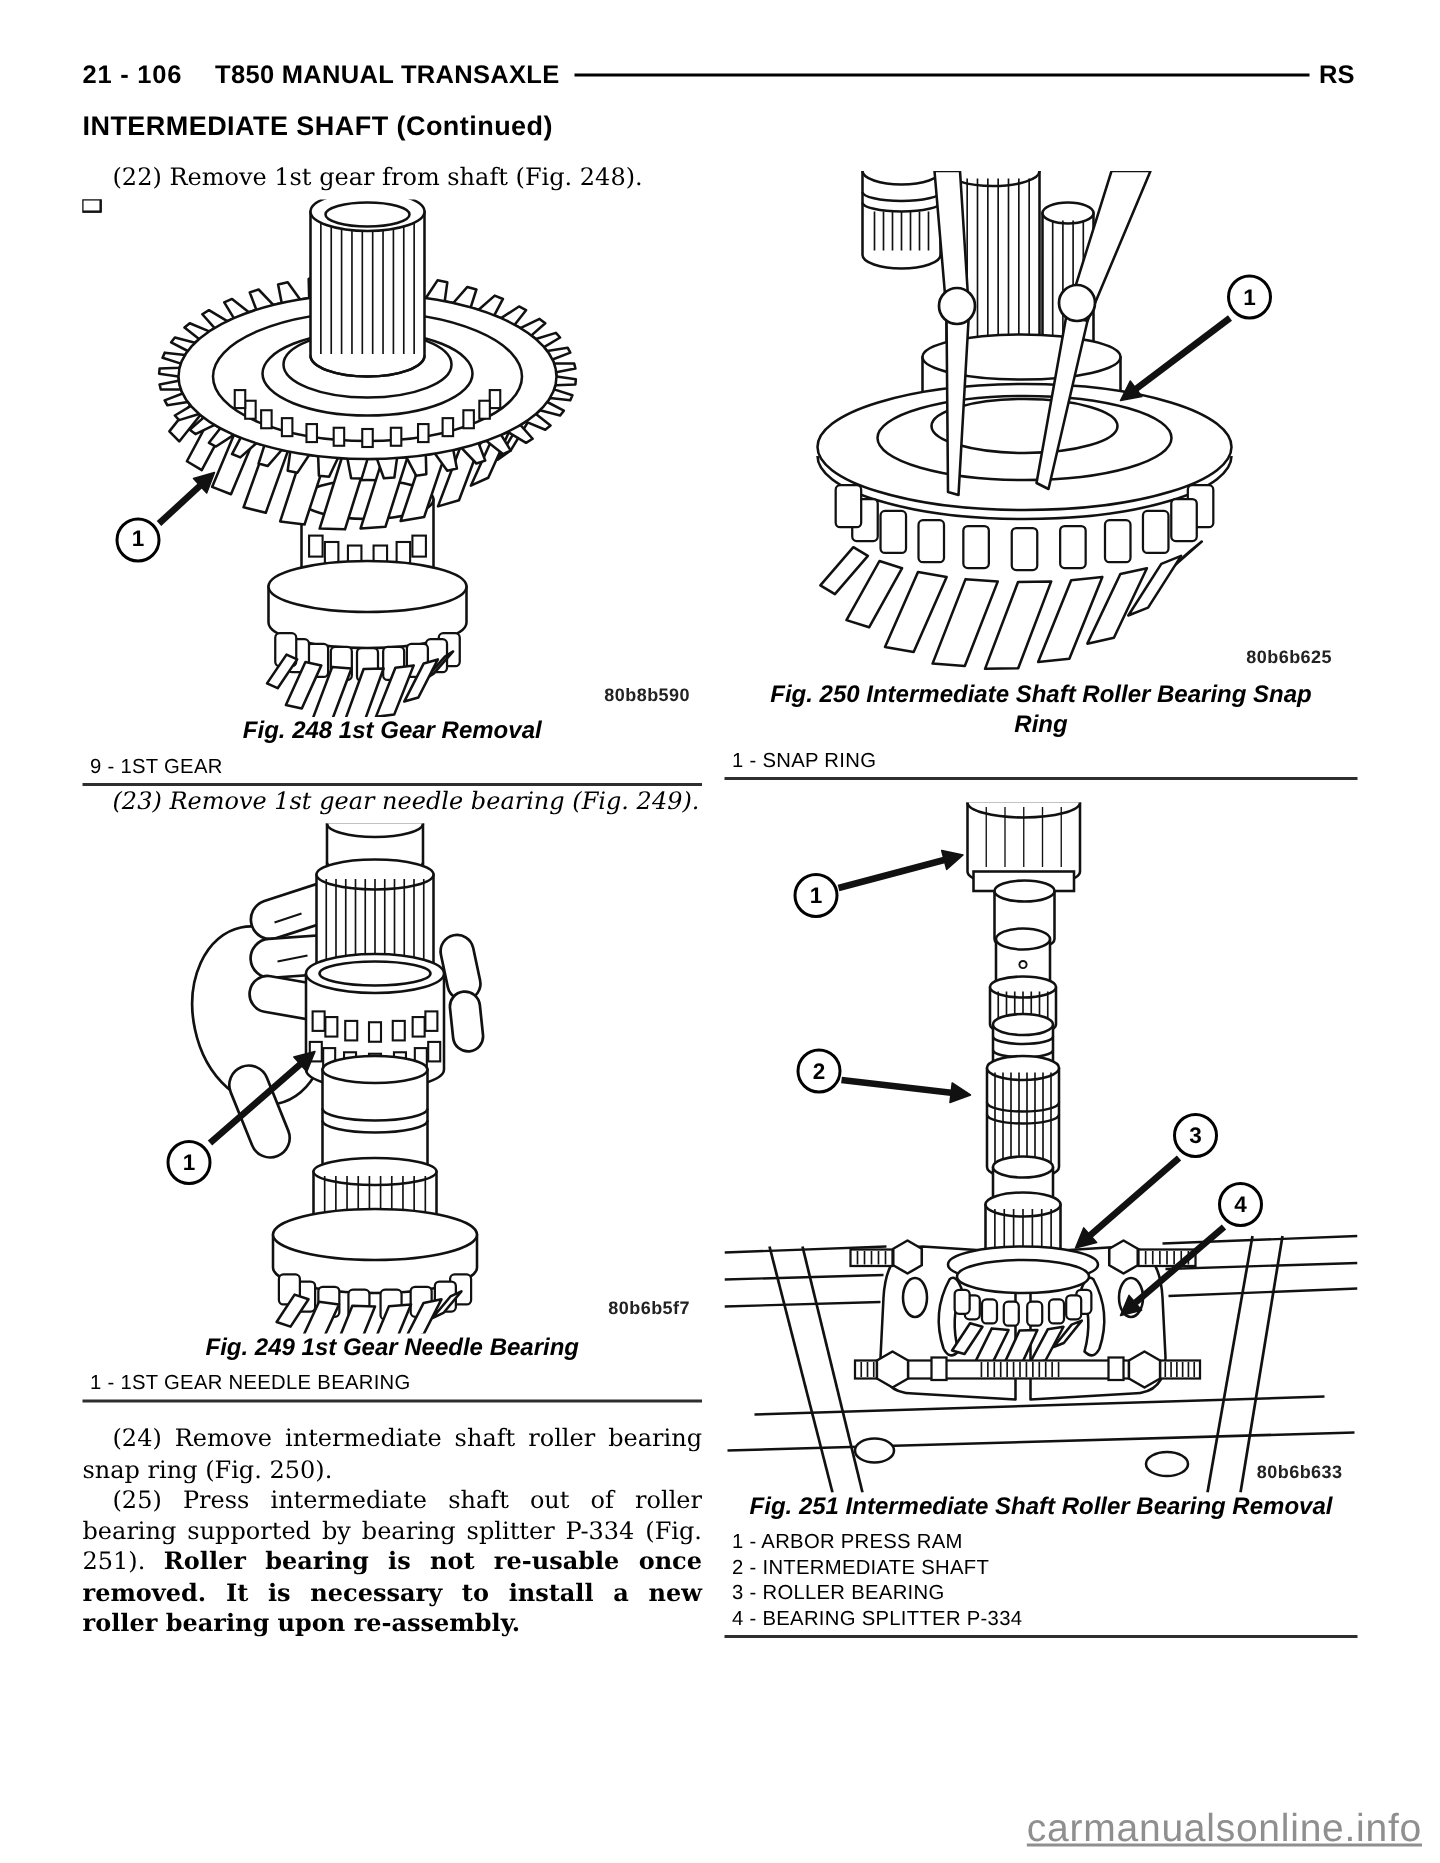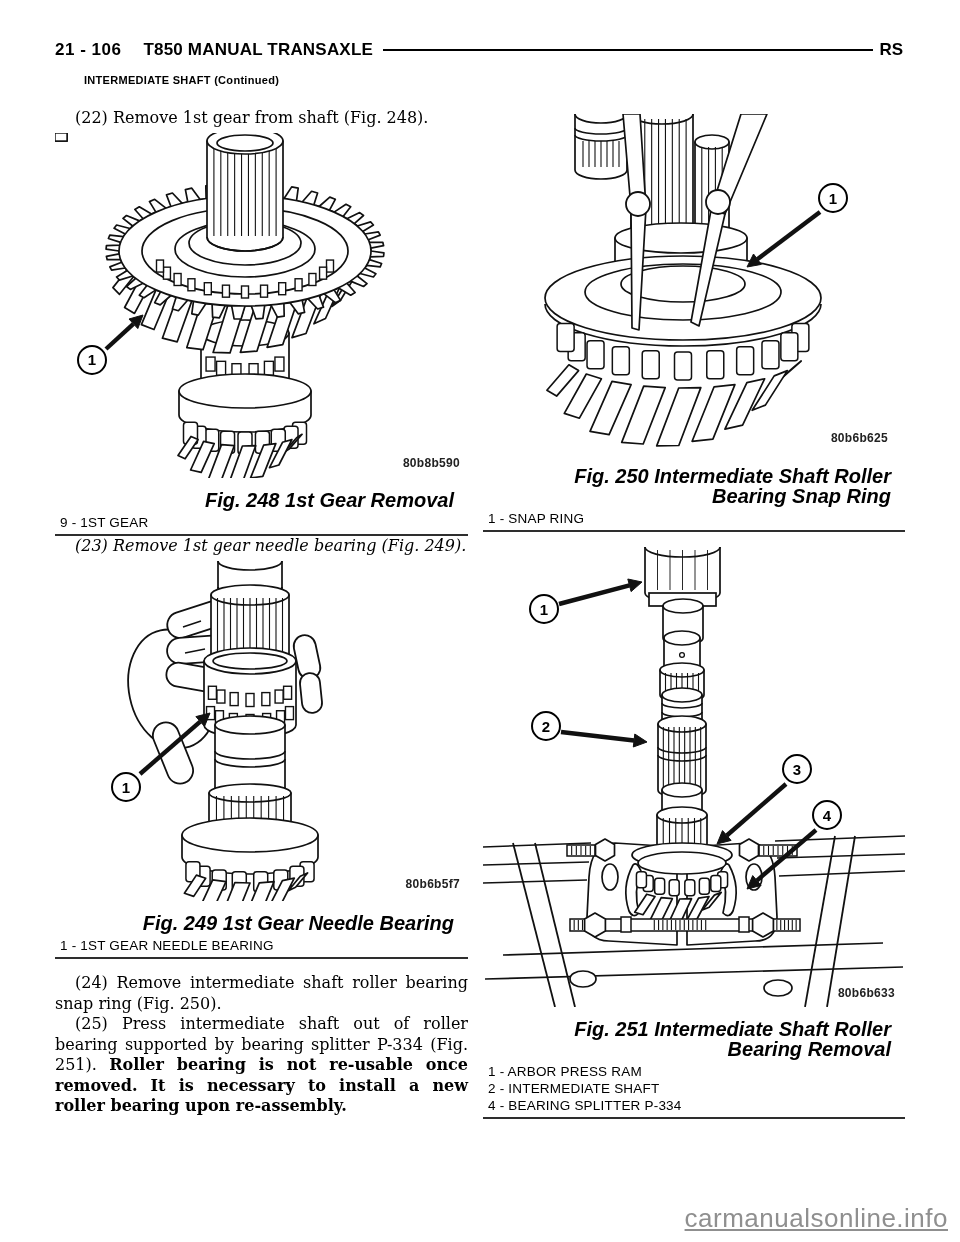--- a/index.html
+++ b/index.html
@@ -4,42 +4,42 @@
 <style>
   html,body{margin:0;padding:0;background:#fff;}
   .page{position:relative;width:960px;height:1242px;background:#fff;overflow:hidden;
         font-family:"Liberation Sans",sans-serif;color:#000;}
   
   .hdr{position:absolute;left:55px;top:40px;width:848px;display:flex;align-items:center;
        font-weight:bold;font-size:17px;white-space:nowrap;}
   .hdr .num{letter-spacing:.5px;}
   .hdr .ttl{margin-left:22px;letter-spacing:.2px;}
   .hdr .hrule{flex:1;border-top:2.6px solid #000;height:0;margin:0 6px 0 10px;}
-  .sect{position:absolute;left:55px;top:74px;font-weight:bold;font-size:11px;letter-spacing:.3px;margin-left:29px;}
+  .sect{position:absolute;left:55px;top:74px;font-weight:bold;font-size:18px;letter-spacing:.3px;}
   
   .col{position:absolute;top:100px;}
   .col.left{left:55px;width:413px;}
   .col.right{left:483px;width:422px;}
   
   p.step{font-family:"DejaVu Serif","Liberation Serif",serif;font-size:16px;line-height:20.5px;
          text-align:justify;margin:0;text-indent:20px;}
   p.step b{font-weight:bold;}
   #p22{margin-top:8px;}
   #p23{font-style:italic;}
   #p24{margin-top:14px;}
   #p25{margin-top:0;}
   
   figure{position:relative;margin:0;padding:0;}
   figure svg{display:block;}
   #f248{margin-top:4px;}
   #f249{margin-top:5px;}
   #f250{margin-top:14px;}
   #f251{margin-top:15px;}
-  .figcap{font-weight:bold;font-style:italic;font-size:20px;line-height:20px;text-align:right;
-          margin-top:12px;padding:0 14px;}
+  .figcap{font-weight:bold;font-style:italic;font-size:16px;line-height:20px;text-align:center;
+          margin-top:0;padding:0 14px;}
   .legend{font-size:13.5px;letter-spacing:.2px;margin-top:4px;padding-left:5px;}
   .legend .li{line-height:17px;}
   hr.rule{border:none;border-top:2px solid #2e2e2e;margin:3px 0 0 0;width:100%;}
   .figcode{position:absolute;font-size:12px;font-weight:bold;color:#222;letter-spacing:.3px;}
   
   .callout{position:absolute;width:30px;height:30px;border:2.6px solid #000;border-radius:50%;
            background:#fff;display:flex;align-items:center;justify-content:center;
            font-weight:bold;font-size:15px;box-sizing:border-box;}
   .watermark{position:absolute;right:12px;bottom:8px;font-size:26px;color:#8f8f8f;letter-spacing:.5px;text-decoration:underline;}
 </style>
@@ -479,19 +479,20 @@
       </div>
       <div class="callout" style="left:329px;top:253px;">
         <span>4</span>
       </div>
       <span class="figcode" style="right:10px;bottom:7px;">80b6b633</span>
     </figure>
     <div class="figcap">Fig. 251 Intermediate Shaft Roller Bearing Removal</div>
     <div class="legend">
       <div class="li">1 - ARBOR PRESS RAM</div>
       <div class="li">2 - INTERMEDIATE SHAFT</div>
+      <div class="li">3 - ROLLER BEARING</div>
       <div class="li">4 - BEARING SPLITTER P-334</div>
     </div>
     <hr class="rule">
   </div>
 
   <div class="watermark">carmanualsonline.info</div>
 </div>
 
 </body></html>

